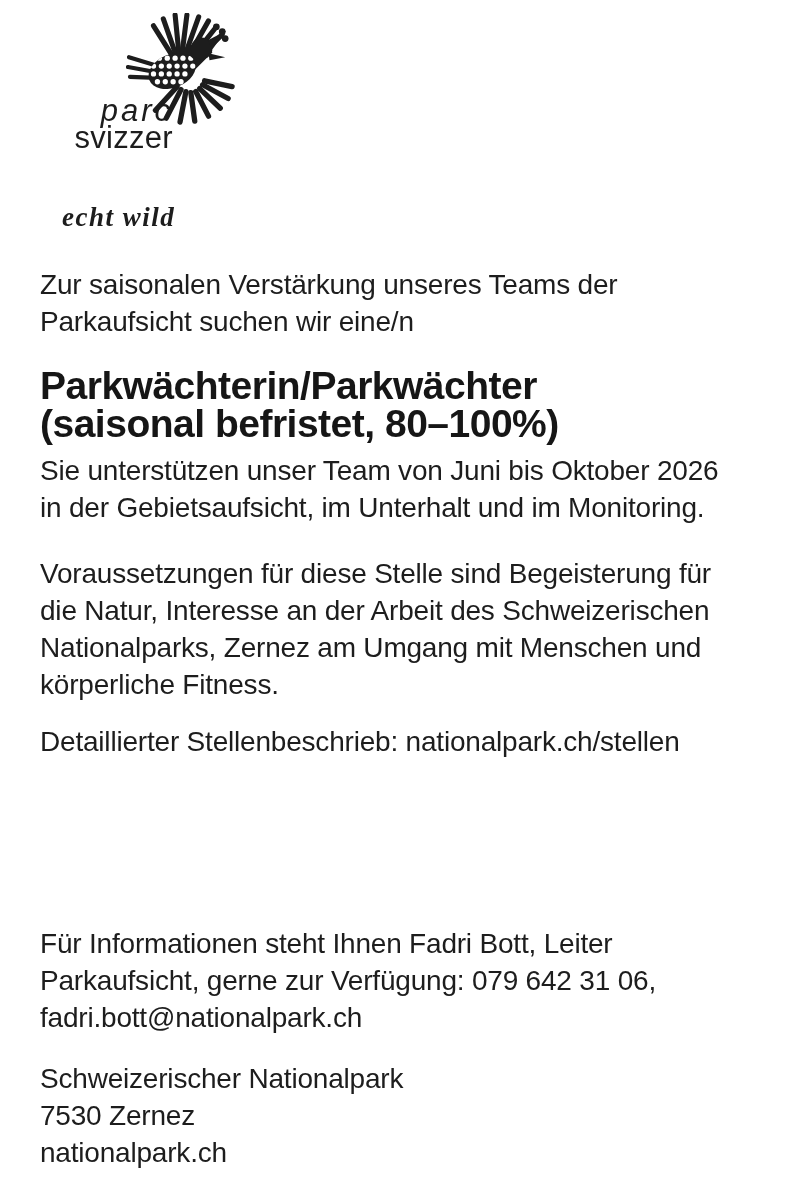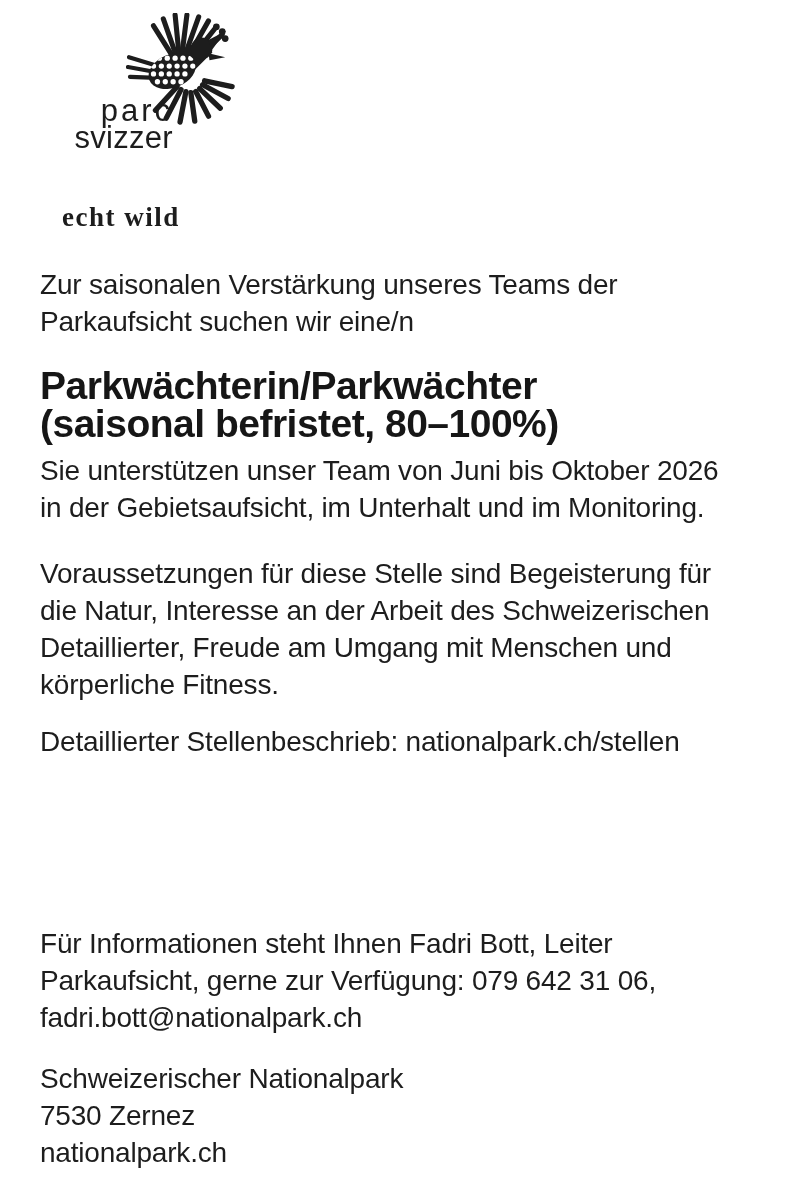--- a/index.html
+++ b/index.html
@@ -26,26 +26,27 @@
     position: absolute;
     left: 32px;
     top: 97px;
     width: 141px;
     text-align: right;
     font-size: 31px;
     line-height: 27px;
     letter-spacing: 0.3px;
     color: #1d1d1d;
   }
-  .wordmark .wm-line1 { letter-spacing: 3px; }
+  .wordmark .wm-line1 { letter-spacing: 3px; font-style: italic; }
   .tagline {
     position: absolute;
     left: 62px;
     top: 202px;
     font-family: "Liberation Serif", serif;
+    font-style: italic;
     font-weight: bold;
     font-size: 27px;
     letter-spacing: 1.5px;
     color: #1d1d1d;
   }
 
   
   .para {
     position: absolute;
     left: 40px;
@@ -171,21 +172,21 @@
   </div>
 
   <div class="para pos-p1">
     <div>Sie unterstützen unser Team von Juni bis Oktober 2026</div>
     <div>in der Gebietsaufsicht, im Unterhalt und im Monitoring.</div>
   </div>
 
   <div class="para pos-p2">
     <div>Voraussetzungen für diese Stelle sind Begeisterung für</div>
     <div>die Natur, Interesse an der Arbeit des Schweizerischen</div>
-    <div>Detaillierter, Freude am Umgang mit Menschen und</div>
+    <div>Nationalparks, Zernez am Umgang mit Menschen und</div>
     <div>körperliche Fitness.</div>
   </div>
 
   <div class="para pos-p3">
     <div>Detaillierter Stellenbeschrieb: nationalpark.ch/stellen</div>
   </div>
 
 
   <div class="para pos-p5">
     <div>Für Informationen steht Ihnen Fadri Bott, Leiter</div>

